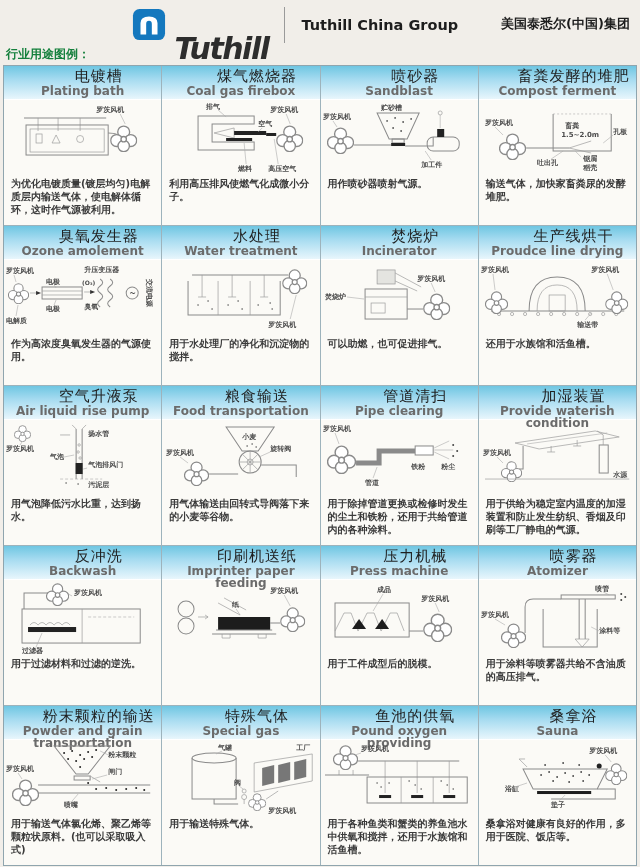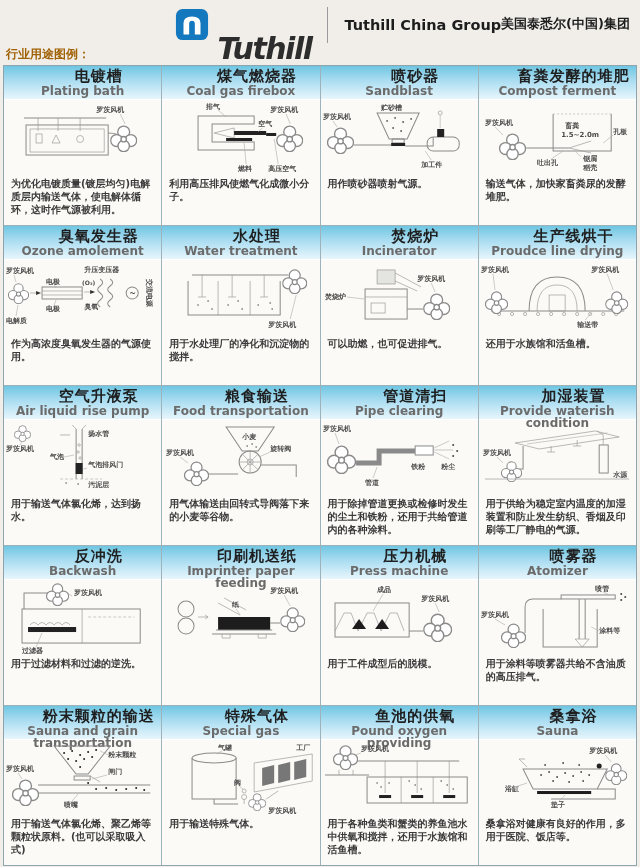--- a/index.html
+++ b/index.html
@@ -9,34 +9,34 @@
     font-family:"DejaVu Sans","Liberation Sans",sans-serif;
     color:#333;overflow:hidden;
   }
   
   .topbar{display:flex;justify-content:flex-end;align-items:center;padding:4px 10px 0 0;height:42px;}
   .brand{display:flex;align-items:center;gap:8px;}
   .brand-word{font-size:30px;font-style:italic;font-weight:800;letter-spacing:-1.5px;color:#2d2d2d;line-height:1;margin-top:48px;}
   .vline{width:1px;height:36px;background:#9a9a9a;margin:0 8px;}
   .brand-right{display:flex;line-height:1.25;}
   .group-en{font-size:14.5px;font-weight:800;color:#1d1d1d;}
-  .group-cn{font-size:13px;font-weight:800;color:#1d1d1d;}
-  .legend{font-size:12px;font-weight:700;color:#a16207;padding:0 0 2px 6px;}
+  .group-cn{font-size:13px;font-weight:800;color:#1d1d1d;margin-left:43px;}
+  .legend{font-size:12px;font-weight:700;color:#15803d;padding:0 0 2px 6px;}
   
   .grid{
     display:grid;grid-template-columns:repeat(4,1fr);grid-auto-rows:159px;
     gap:1px;background:#9db3bc;border:1px solid #8fa5ae;margin:0 3px;
   }
   .cell{background:#fbfaf6;display:flex;flex-direction:column;overflow:hidden;}
   .chead{
     height:33px;flex:0 0 33px;
     background:linear-gradient(180deg,#6fc6e2 0%,#a5dbf0 40%,#e8f6fc 100%);
     text-align:center;border-bottom:1px solid #ffffff;
   }
-  .ct{font-size:15px;font-weight:700;color:#1f1f1f;line-height:1.15;padding-top:2px;letter-spacing:1px;padding-left:32px;}
+  .ct{font-size:15px;font-weight:400;color:#1f1f1f;line-height:1.15;padding-top:2px;letter-spacing:1px;padding-left:32px;}
   .cs{font-size:12px;font-weight:700;color:#6b6b6b;line-height:1;}
   .cbody{flex:1;display:flex;flex-direction:column;}
   svg.diag{display:block;width:100%;height:76px;flex:0 0 76px;}
   svg.diag text{font-size:7px;fill:#4c4c4c;font-weight:700;}
   .ln{fill:none;stroke:#8a8a8a;stroke-width:1;}
   .lt{fill:none;stroke:#9c9c9c;stroke-width:.7;}
   .pt{fill:none;stroke:#ababab;stroke-width:.6;}
   .cdesc{
     padding:1px 7px 0 7px;font-size:10px;font-weight:700;color:#3b3b3b;
     line-height:1.3;letter-spacing:0;
@@ -336,21 +336,21 @@
             <circle cx="74" cy="63" r=".8"></circle>
             <circle cx="88" cy="62" r=".8"></circle>
           </g>
         <text x="84" y="15">扬水管</text>
         <text x="46" y="38">气泡</text>
         <line class="pt" x1="60" y1="36" x2="70" y2="34"></line>
         <text x="84" y="46">气泡排风门</text>
         <line class="pt" x1="83" y1="47" x2="79" y2="48"></line>
         <text x="84" y="66">污泥层</text>
       </svg>
-      <div class="cdesc">用于输送气体氯化烯，达到扬水。</div>
+      <div class="cdesc">用气泡降低污水比重，达到扬水。</div>
     </div>
   </div>
 
   <div class="cell">
     <div class="chead">
       <div class="ct">粮食输送</div>
       <div class="cs">Food transportation</div>
     </div>
     <div class="cbody">
       <svg class="diag" viewBox="0 0 157 74">
@@ -519,21 +519,21 @@
         <text x="120" y="52">涂料等</text>
         <line class="pt" x1="120" y1="50" x2="112" y2="46"></line>
       </svg>
       <div class="cdesc">用于涂料等喷雾器共给不含油质的高压排气。</div>
     </div>
   </div>
 
   <div class="cell">
     <div class="chead">
       <div class="ct">粉末颗粒的输送</div>
-      <div class="cs">Sauna and grain transportation</div>
+      <div class="cs">Powder and grain transportation</div>
     </div>
     <div class="cbody">
       <svg class="diag" viewBox="0 0 157 74">
         <polygon class="ln" points="50,5 106,5 84,33 72,33"></polygon>
         <g fill="#222">
             <circle cx="60" cy="12" r="1"></circle>
             <circle cx="68" cy="10" r="1"></circle>
             <circle cx="76" cy="14" r="1"></circle>
             <circle cx="84" cy="11" r="1"></circle>
             <circle cx="92" cy="9" r="1"></circle>

